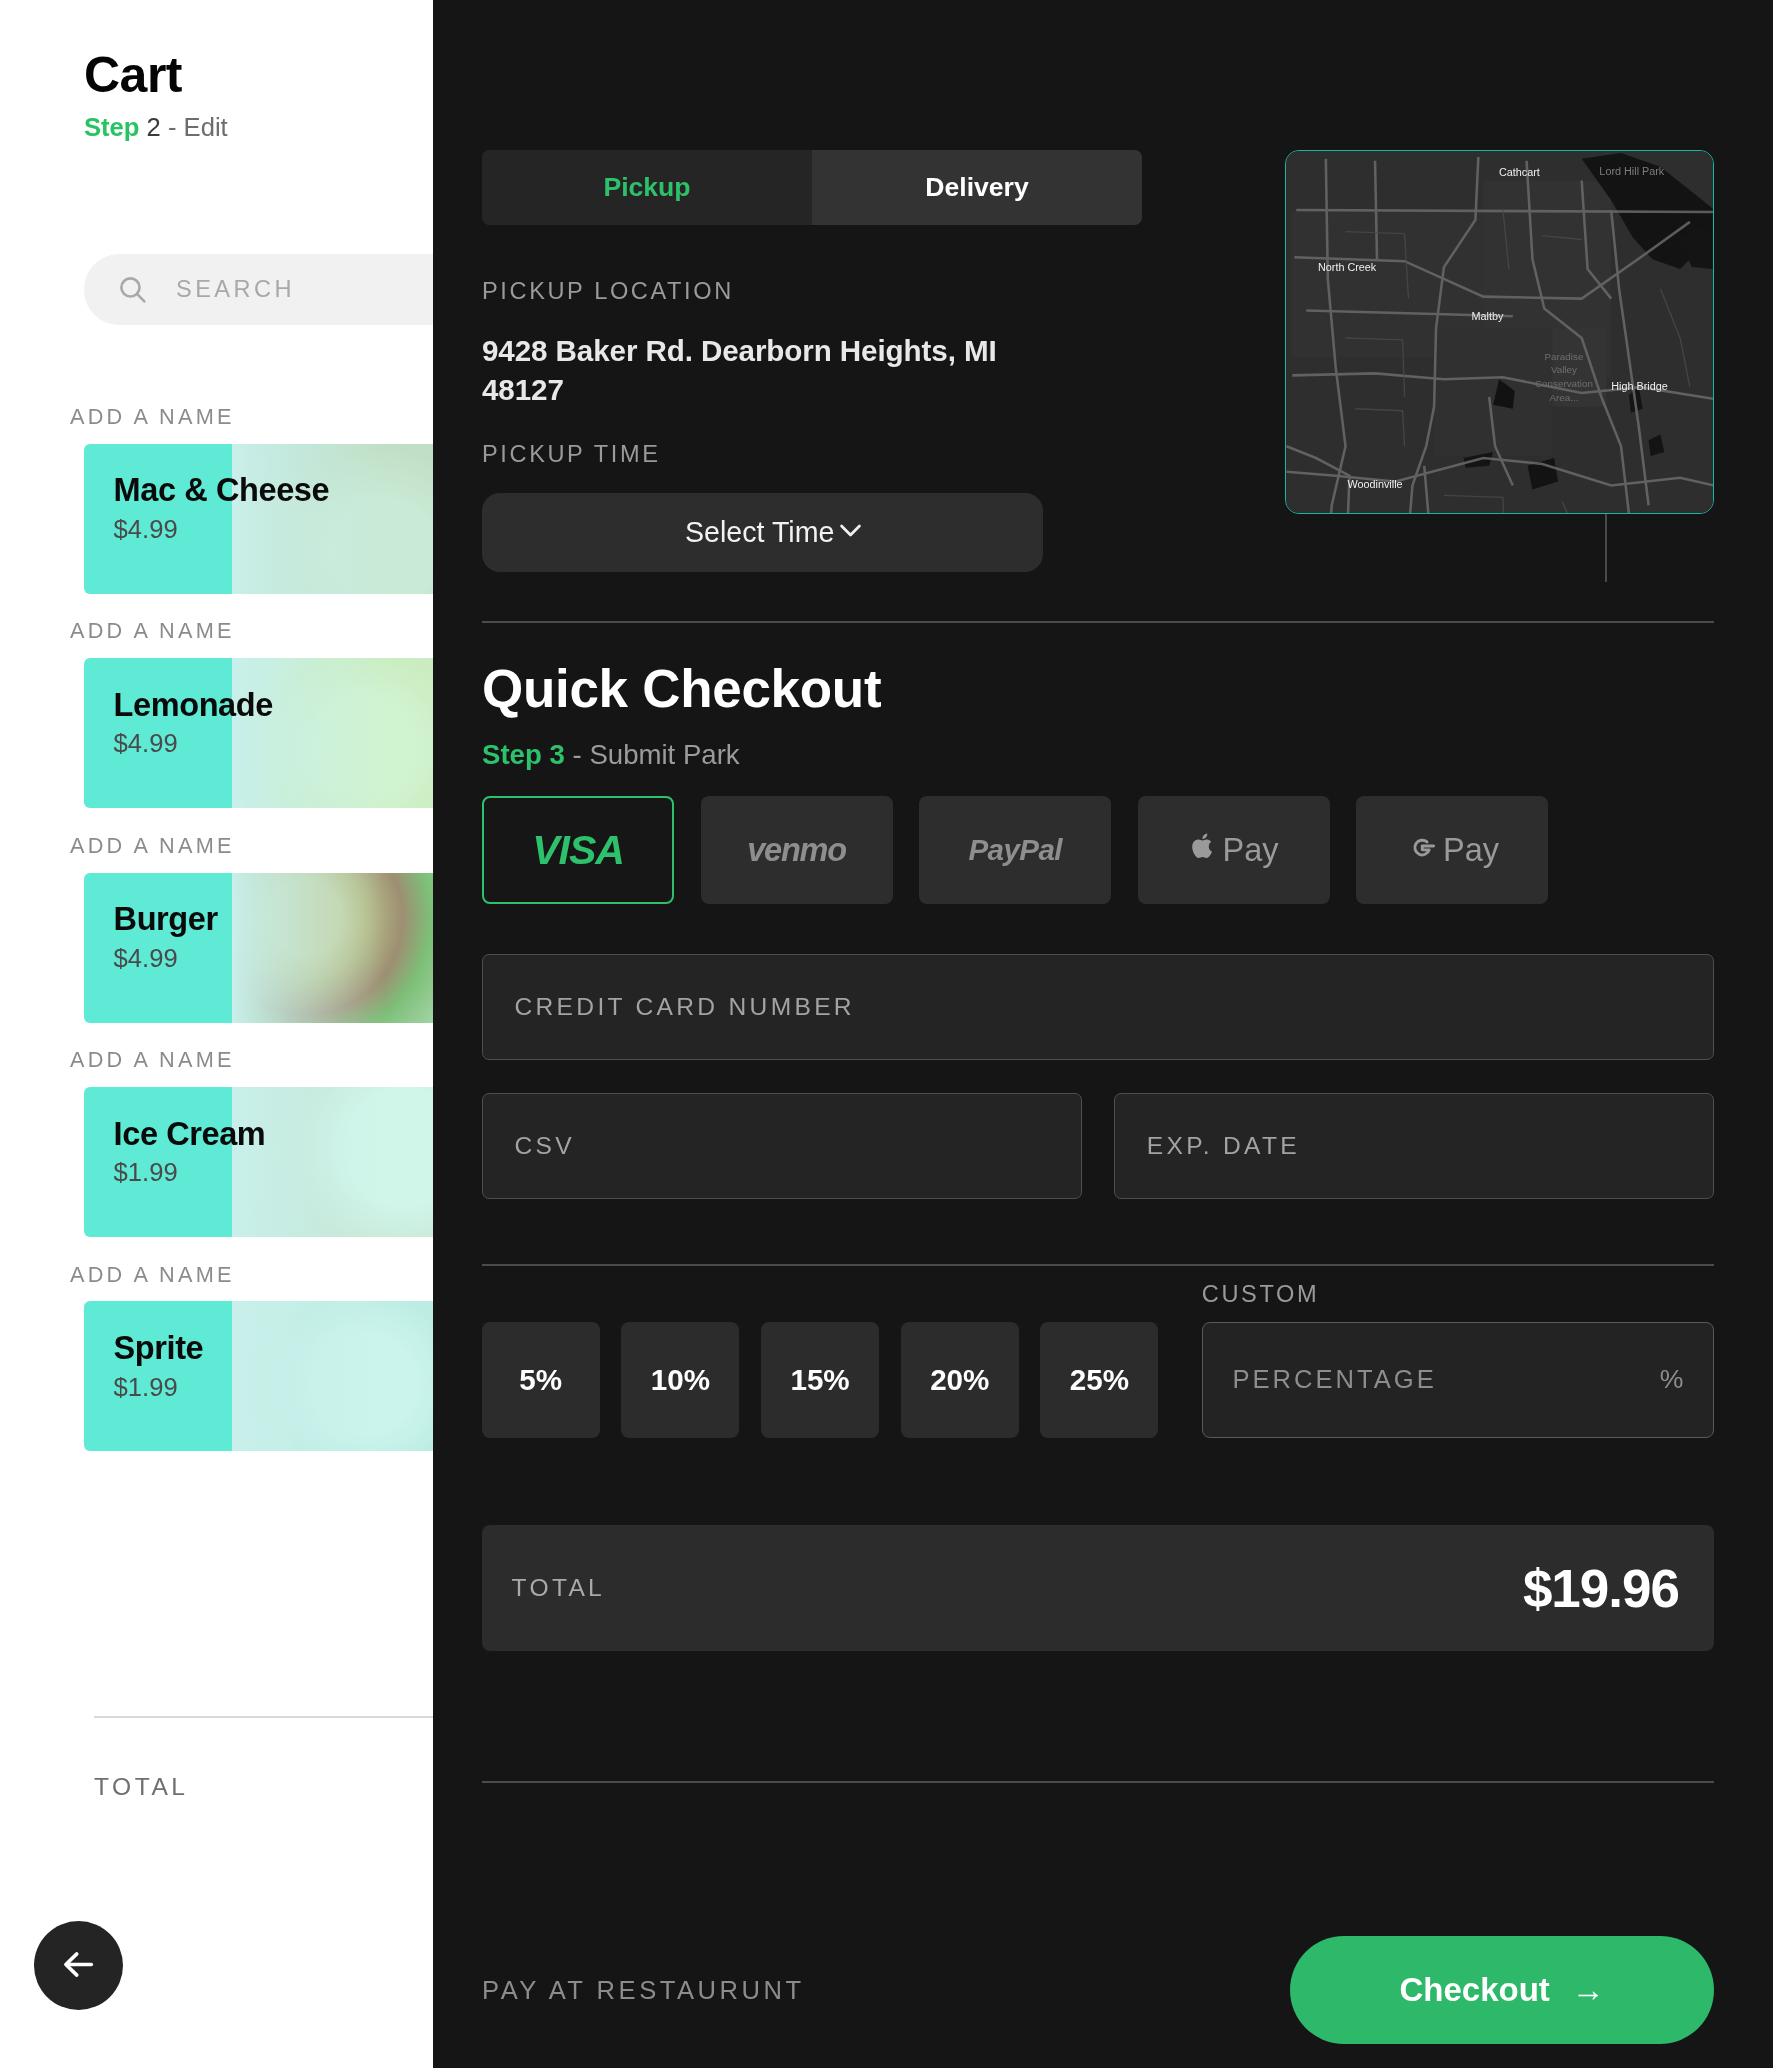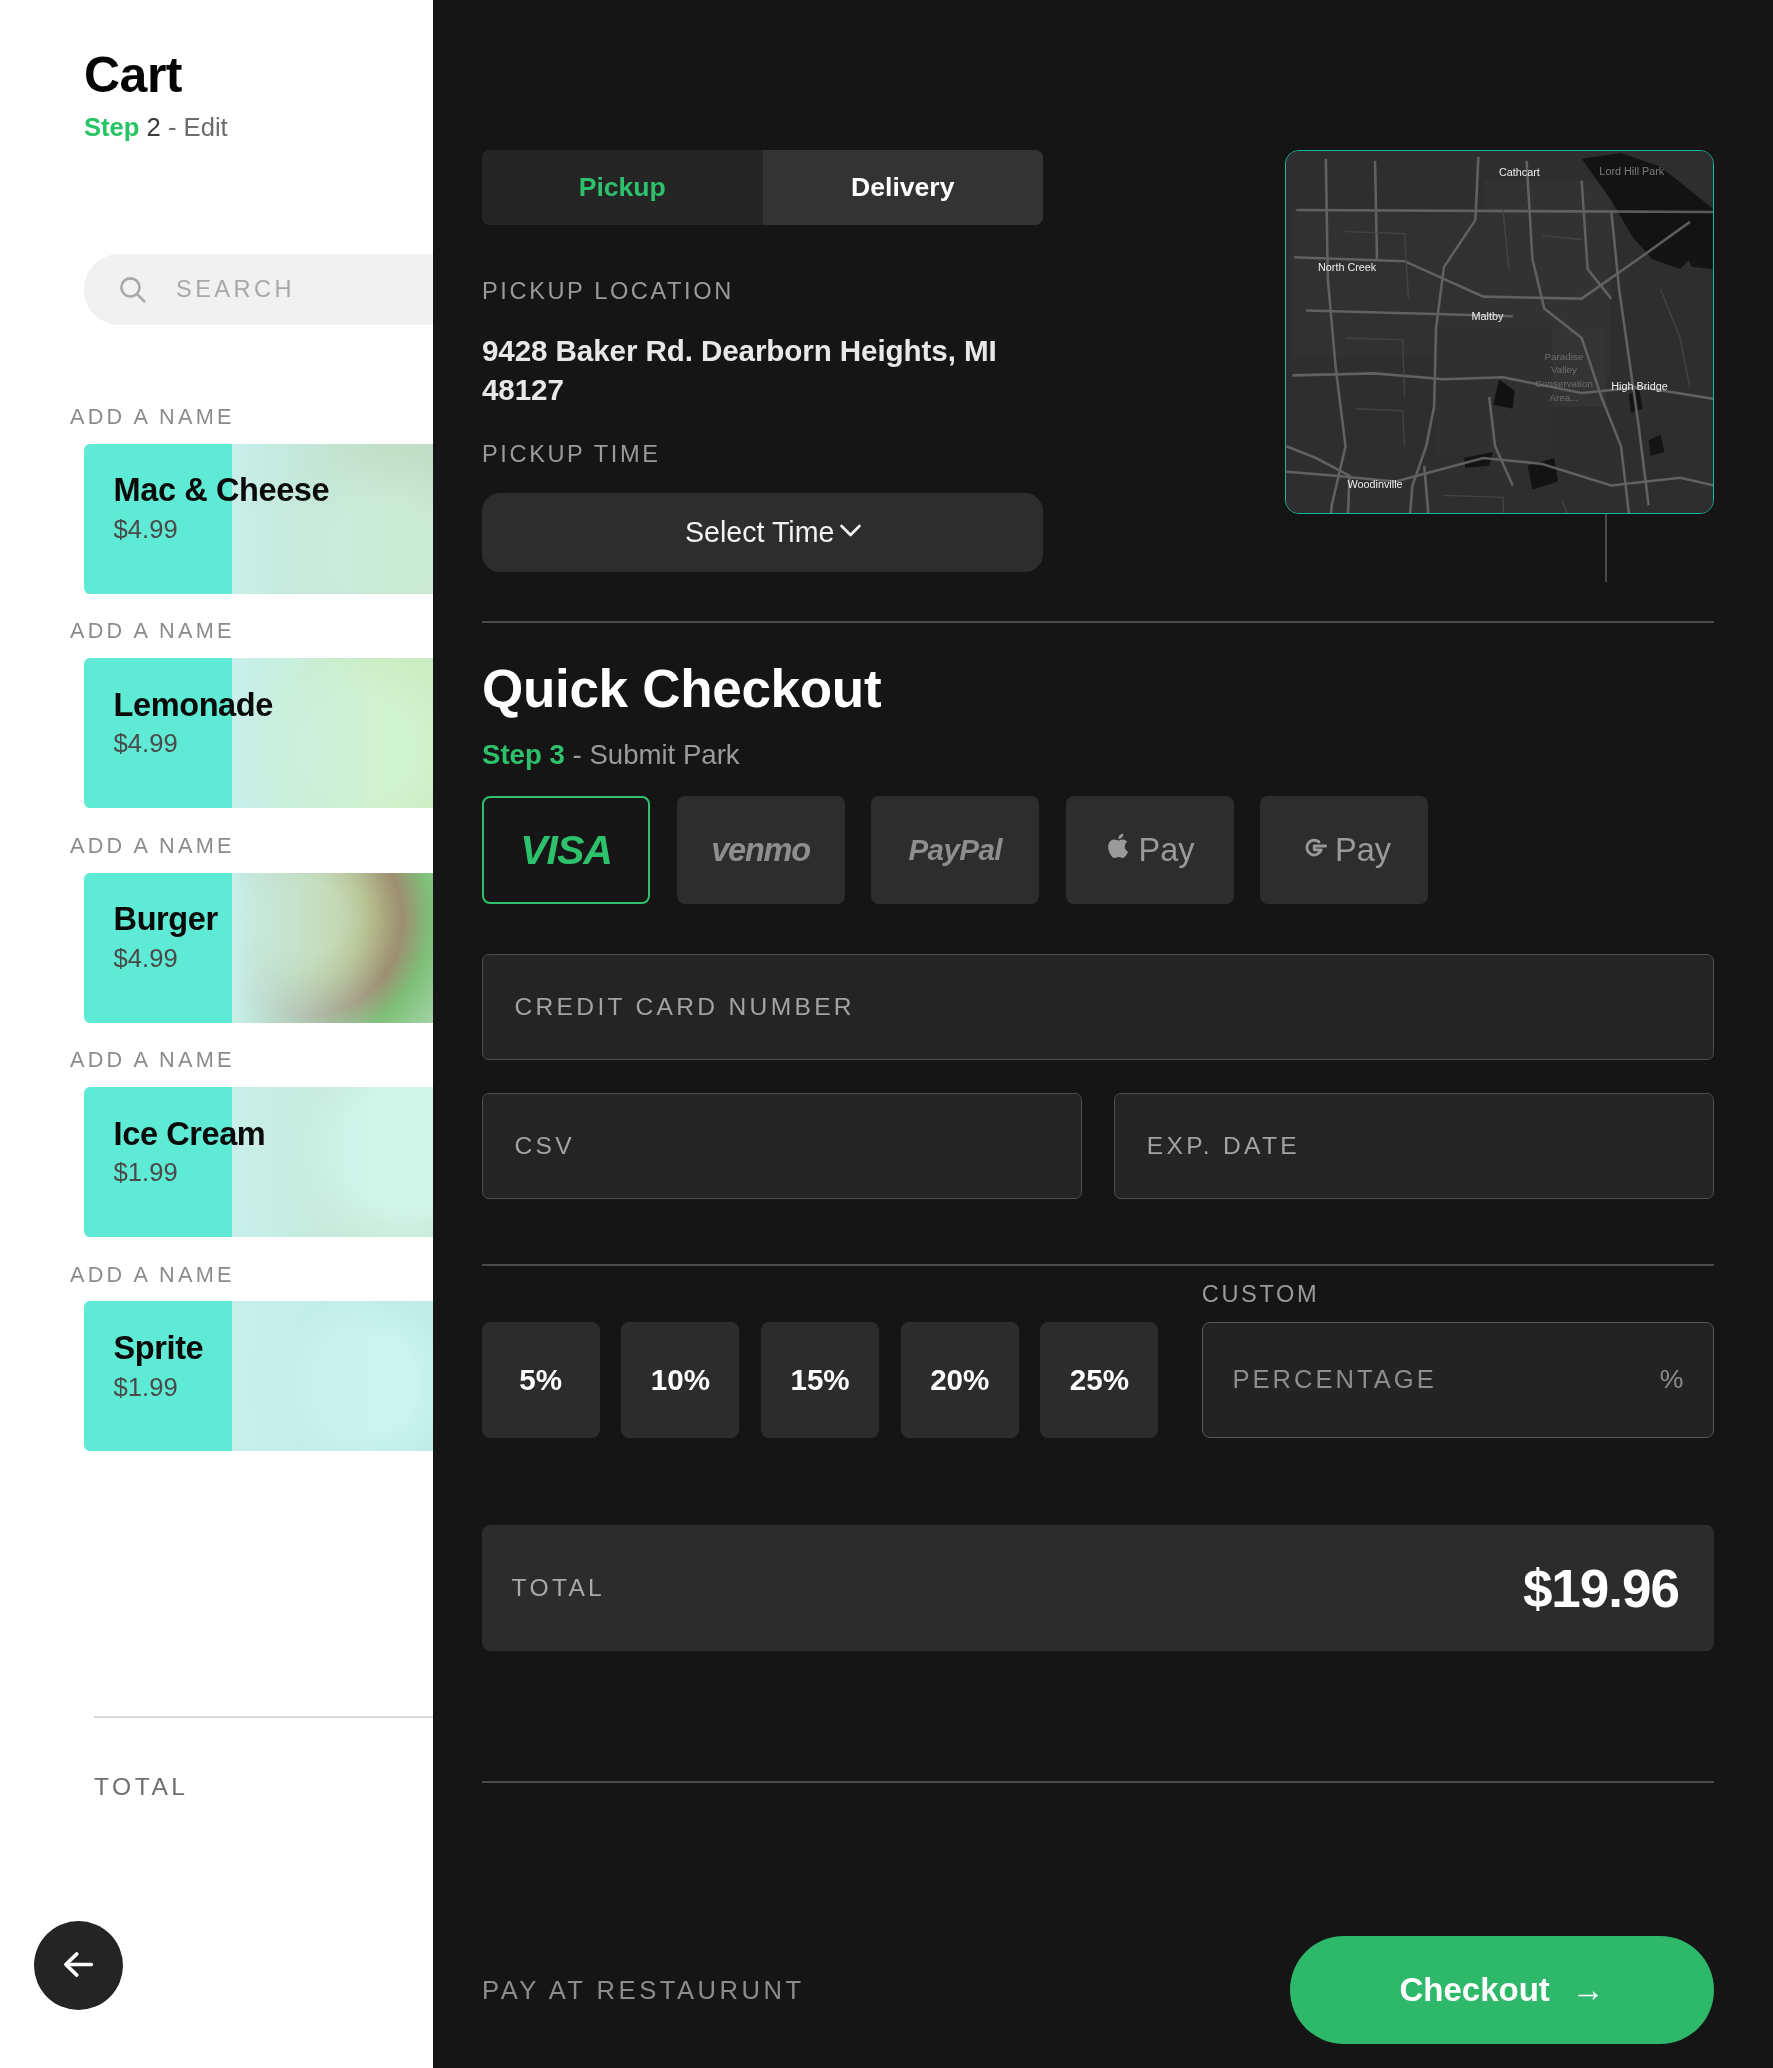--- a/index.html
+++ b/index.html
@@ -122,21 +122,21 @@
   }
   .pad { position: absolute; left: 49px; right: 59px; }
 
   .section-title {
     font-size: 37px; font-weight: 700; color: #ffffff;
     letter-spacing: -0.3px;
   }
 
   .toggle {
     display: flex;
-    width: 561px; height: 75px;
+    width: 660px; height: 75px;
     border-radius: 7.9px; overflow: hidden;
     background: #2b2b2b;
   }
   .toggle > button {
     flex: 1 1 50%;
     border: none; cursor: pointer;
     font-size: 26.6px; font-weight: 700;
     font-family: "Liberation Sans", sans-serif;
   }
   .tg-pickup { background: #252525; color: #2ec16b; }
@@ -172,21 +172,21 @@
 
   .vdiv {
     position: absolute; left: 1172px; top: 153px;
     width: 2px; height: 429px; background: #4a4a4a;
   }
   .hdiv { height: 2px; background: #4b4b4b; }
 
   
   .pay-row { display: flex; gap: 26.6px; }
   .pay-btn {
-    width: 168px; height: 108px;
+    width: 192px; height: 108px;
     background: #2d2d2d; border-radius: 7.9px; border: none;
     display: flex; align-items: center; justify-content: center;
     cursor: pointer;
   }
   .pay-btn.selected { background: #161616; border: 2px solid #2ec16b; }
   .visa-txt {
     font-size: 41px; font-weight: 800; font-style: italic;
     color: #2ec16b; letter-spacing: -1px;
     font-family: "Liberation Sans", sans-serif;
   }

